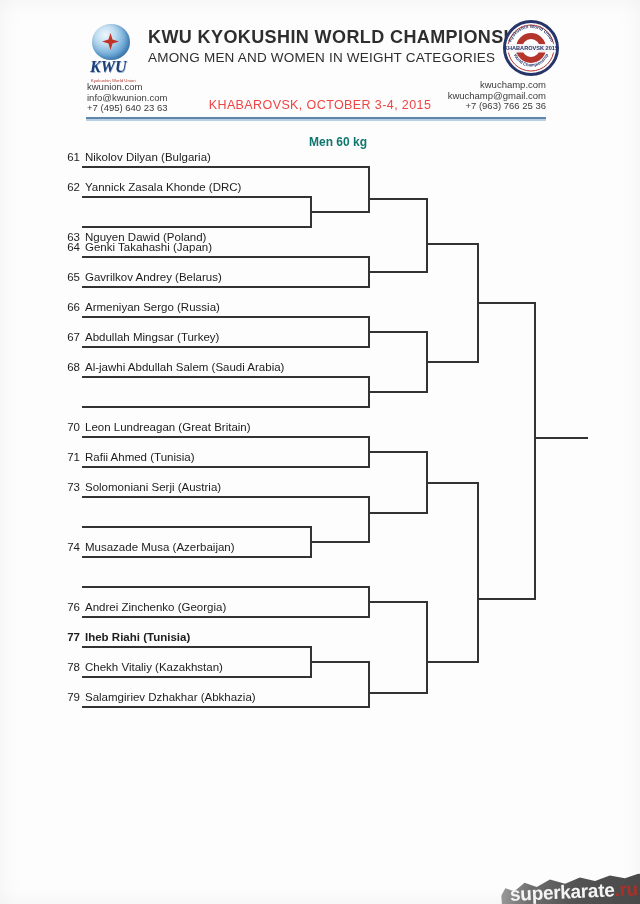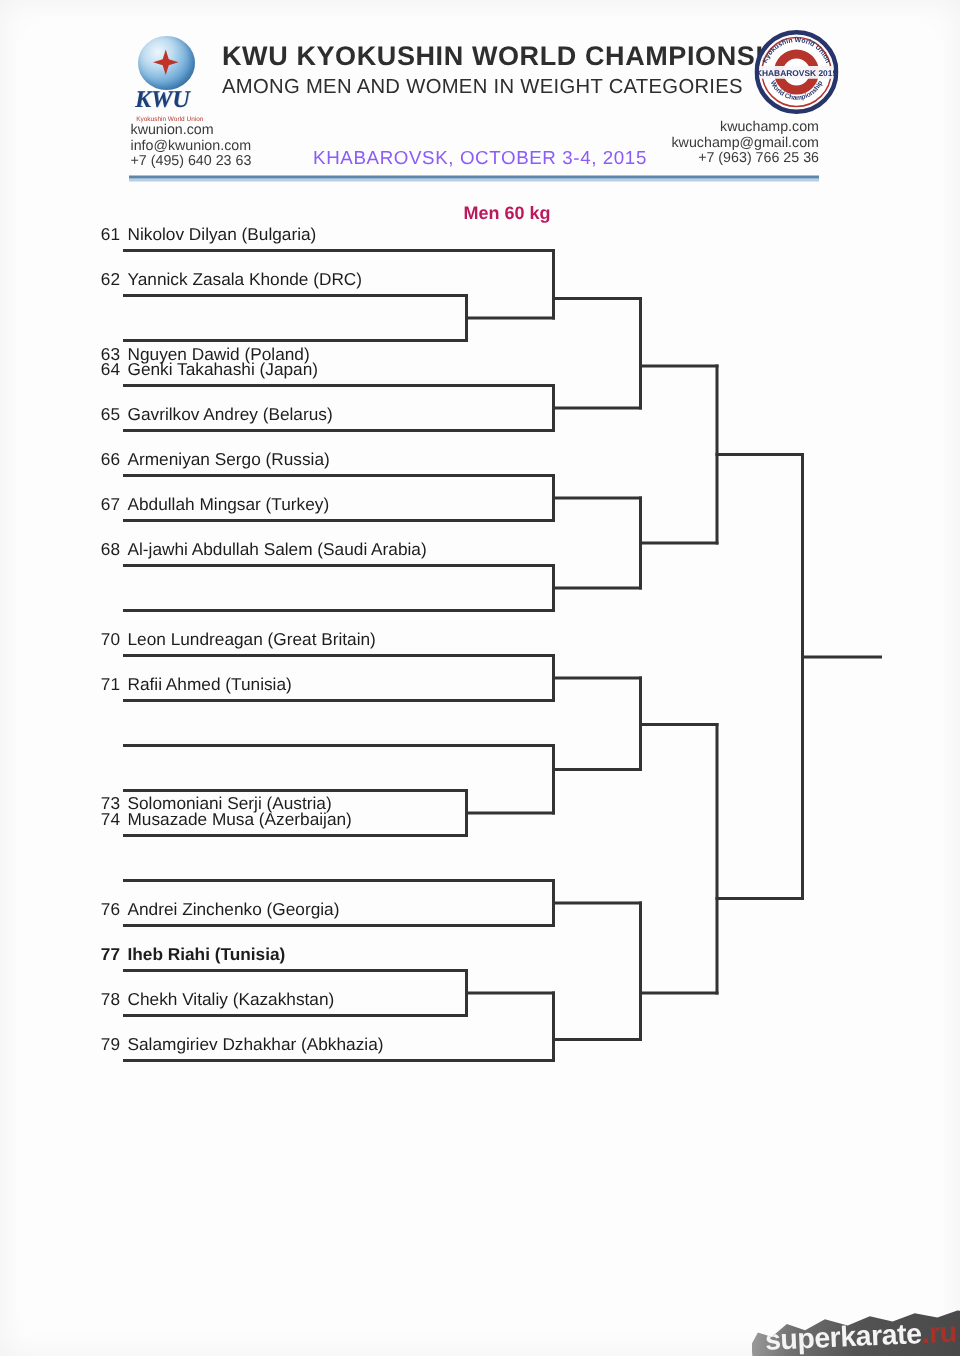--- a/index.html
+++ b/index.html
@@ -35,29 +35,29 @@
   .main-title { font-size:18px; font-weight:600; letter-spacing:0.4px; line-height:19px; white-space:nowrap; }
   .sub-title  { font-size:13.5px; font-weight:500; letter-spacing:0.2px; margin-top:3px; white-space:nowrap; }
 
   .badge { position:absolute; left:503px; top:20px; width:56px; height:56px; }
 
   .contact { position:absolute; font-size:9.5px; line-height:10.5px; color:#3a3a3a; }
   .contact-left  { left:87px;  top:82px; text-align:left; }
   .contact-right { right:94px; top:80px; text-align:right; }
   .event-date {
     position:absolute; left:150px; top:98px; width:340px; text-align:center;
-    font-size:12.5px; font-weight:500; letter-spacing:0.4px; color:#8b5cf6; white-space:nowrap;
+    font-size:12.5px; font-weight:500; letter-spacing:0.4px; color:#ef4444; white-space:nowrap;
   }
   .blue-rule {
     position:absolute; left:86px; top:117px; width:460px; height:2px;
     background:#5d86ad; box-shadow: 0 2px 0 #b9d0e4;
   }
 
   
-  .category-title { position:absolute; left:309px; top:135px; font-size:12px; font-weight:bold; color:#be185d; }
+  .category-title { position:absolute; left:309px; top:135px; font-size:12px; font-weight:bold; color:#0f766e; }
   .bracket { position:absolute; left:0; top:0; width:640px; height:904px; }
   .competitor-label {
     position:absolute; height:15px; line-height:15px; font-size:11.5px;
     color:#1d1d1d; white-space:nowrap;
   }
   .competitor-label .seed { display:inline-block; min-width:14px; text-align:right; margin-right:5px; }
   .bracket-line { position:absolute; background:#333333; }
 
   
   .watermark {
@@ -139,21 +139,21 @@
       <div class="competitor-label" style="left: 66px; top: 330px;"><span class="seed">67</span><span>Abdullah Mingsar (Turkey)</span></div>
       <div class="bracket-line" style="left: 82px; top: 346px; width: 286px; height: 2px;"></div>
       <div class="competitor-label" style="left: 66px; top: 360px;"><span class="seed">68</span><span>Al-jawhi Abdullah Salem (Saudi Arabia)</span></div>
       <div class="bracket-line" style="left: 82px; top: 376px; width: 286px; height: 2px;"></div>
       <div class="bracket-line" style="left: 82px; top: 406px; width: 286px; height: 2px;"></div>
       <div class="competitor-label" style="left: 66px; top: 420px;"><span class="seed">70</span><span>Leon Lundreagan (Great Britain)</span></div>
       <div class="bracket-line" style="left: 82px; top: 436px; width: 286px; height: 2px;"></div>
       <div class="competitor-label" style="left: 66px; top: 450px;"><span class="seed">71</span><span>Rafii Ahmed (Tunisia)</span></div>
       <div class="bracket-line" style="left: 82px; top: 466px; width: 286px; height: 2px;"></div>
       <div class="bracket-line" style="left: 82px; top: 496px; width: 286px; height: 2px;"></div>
-      <div class="competitor-label" style="left: 66px; top: 529px;"><span class="seed">73</span><span>Solomoniani Serji (Austria)</span></div>
+      <div class="competitor-label" style="left: 66px; top: 480px;"><span class="seed">73</span><span>Solomoniani Serji (Austria)</span></div>
       <div class="bracket-line" style="left: 82px; top: 526px; width: 228px; height: 2px;"></div>
       <div class="competitor-label" style="left: 66px; top: 540px;"><span class="seed">74</span><span>Musazade Musa (Azerbaijan)</span></div>
       <div class="bracket-line" style="left: 82px; top: 556px; width: 228px; height: 2px;"></div>
       <div class="bracket-line" style="left: 82px; top: 586px; width: 286px; height: 2px;"></div>
       <div class="competitor-label" style="left: 66px; top: 600px;"><span class="seed">76</span><span>Andrei Zinchenko (Georgia)</span></div>
       <div class="bracket-line" style="left: 82px; top: 616px; width: 286px; height: 2px;"></div>
       <div class="competitor-label" style="left: 66px; top: 630px; font-weight: bold;"><span class="seed">77</span><span>Iheb Riahi (Tunisia)</span></div>
       <div class="bracket-line" style="left: 82px; top: 646px; width: 228px; height: 2px;"></div>
       <div class="competitor-label" style="left: 66px; top: 660px;"><span class="seed">78</span><span>Chekh Vitaliy (Kazakhstan)</span></div>
       <div class="bracket-line" style="left: 82px; top: 676px; width: 228px; height: 2px;"></div>

